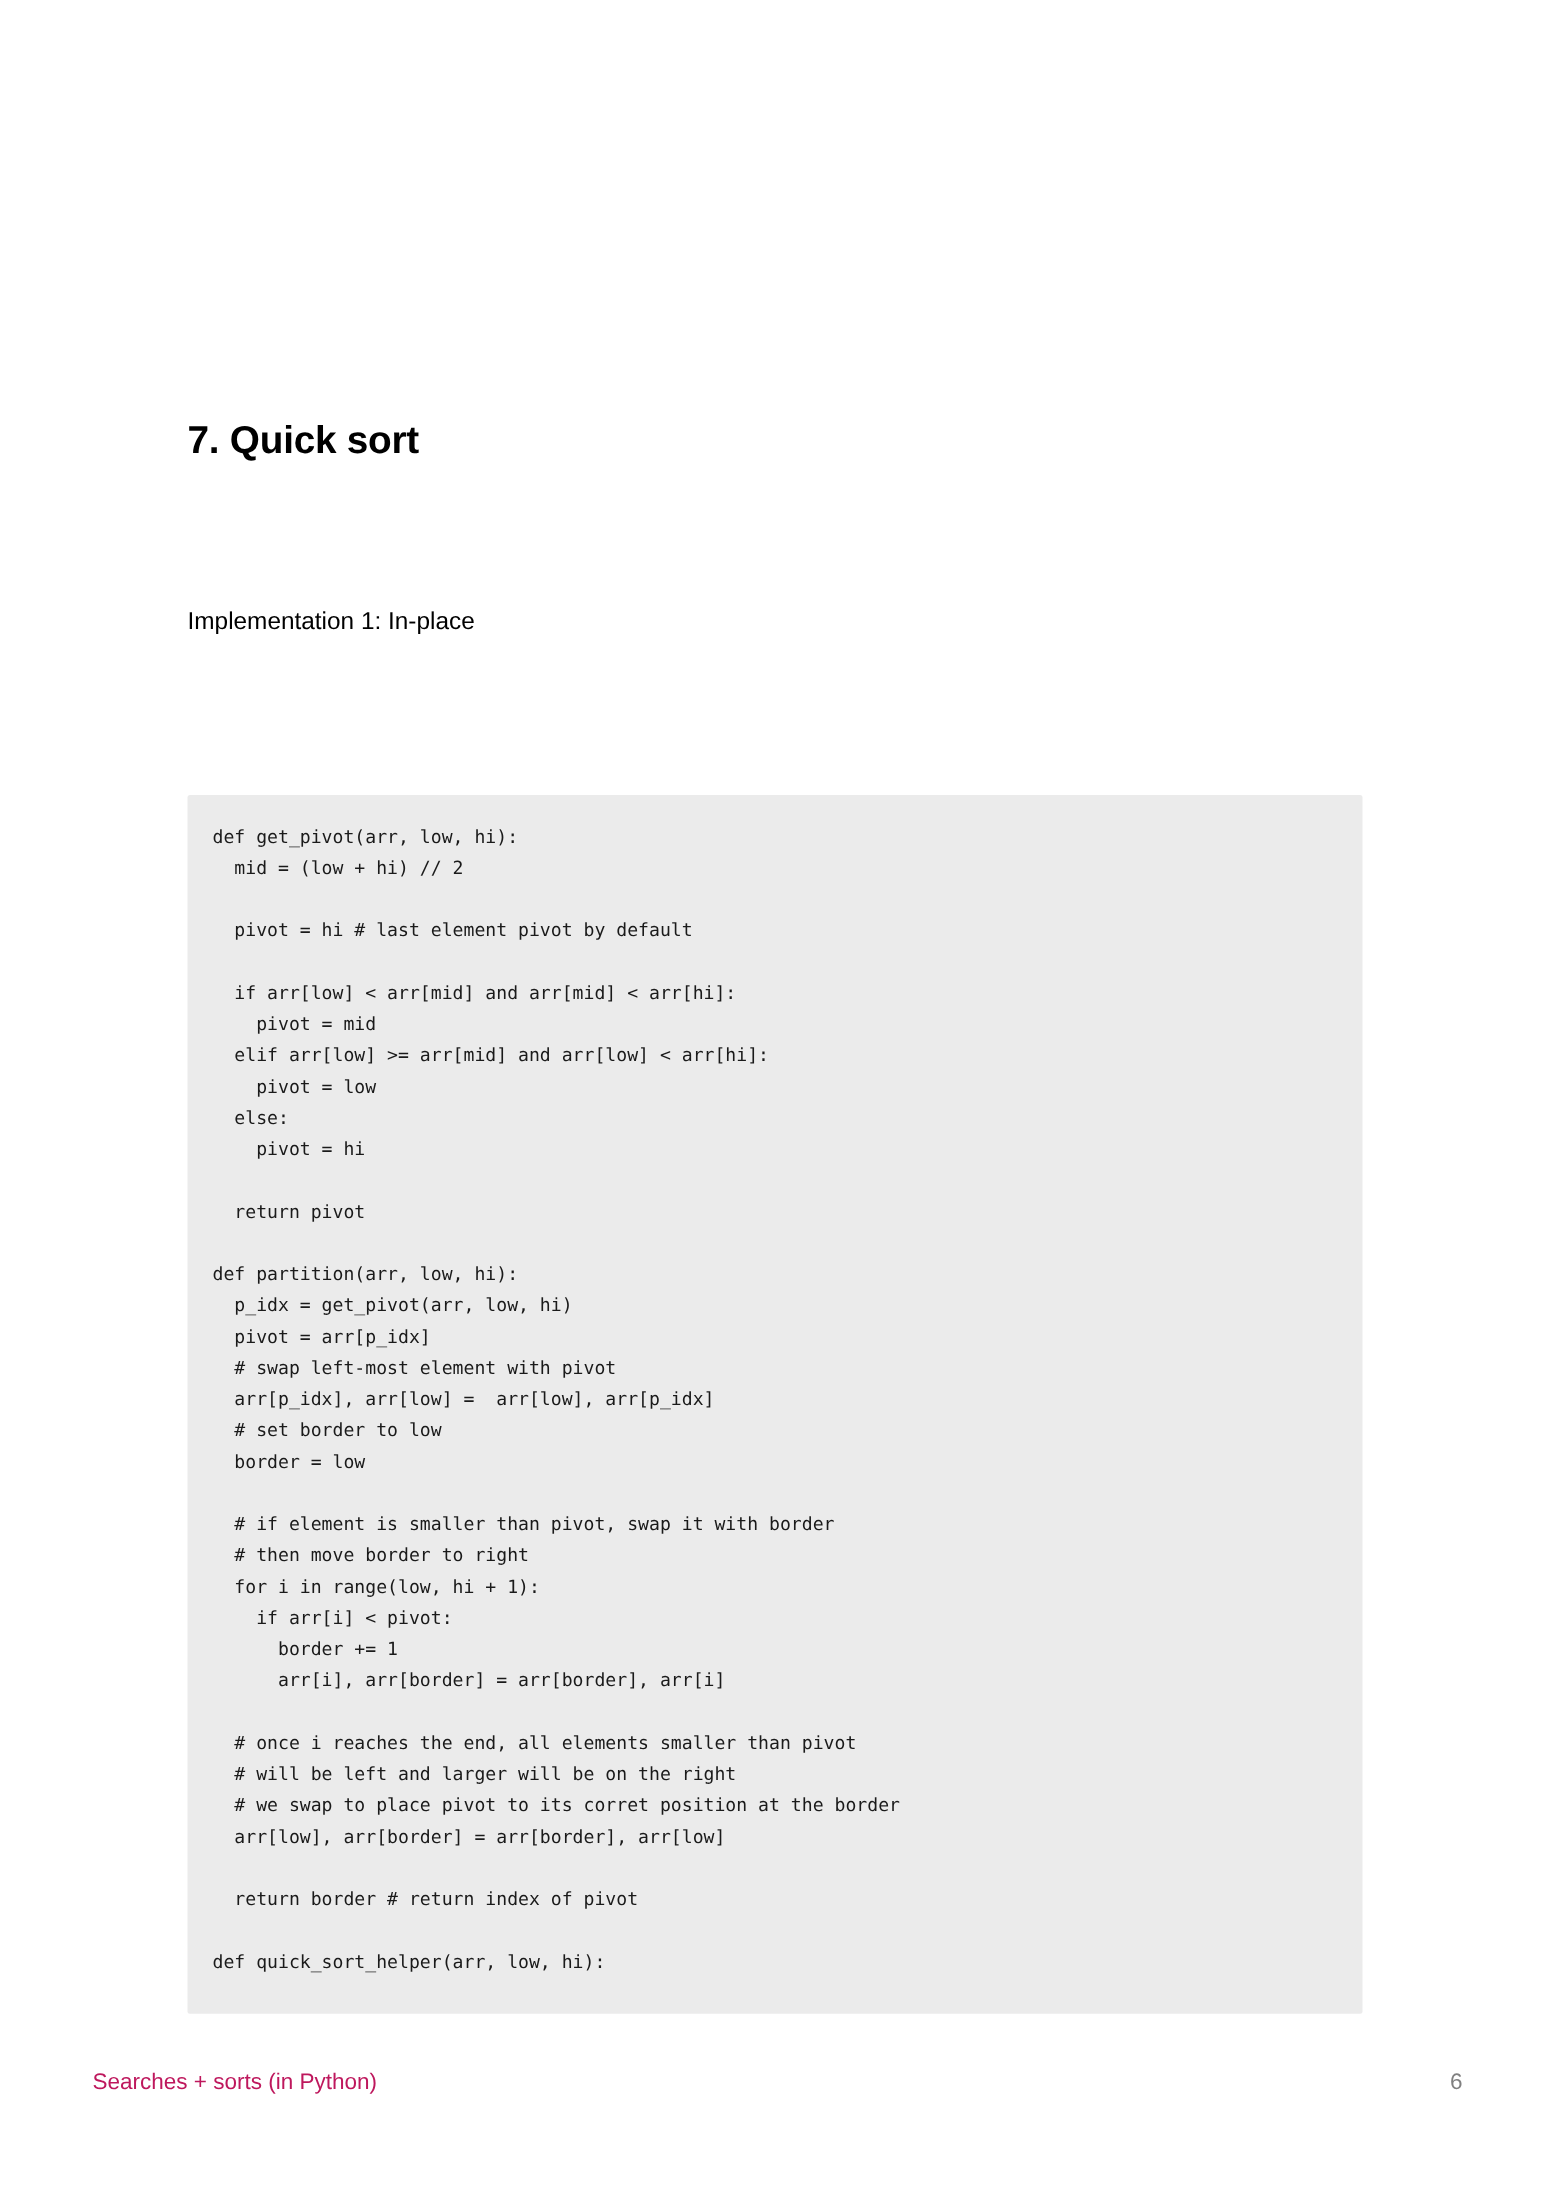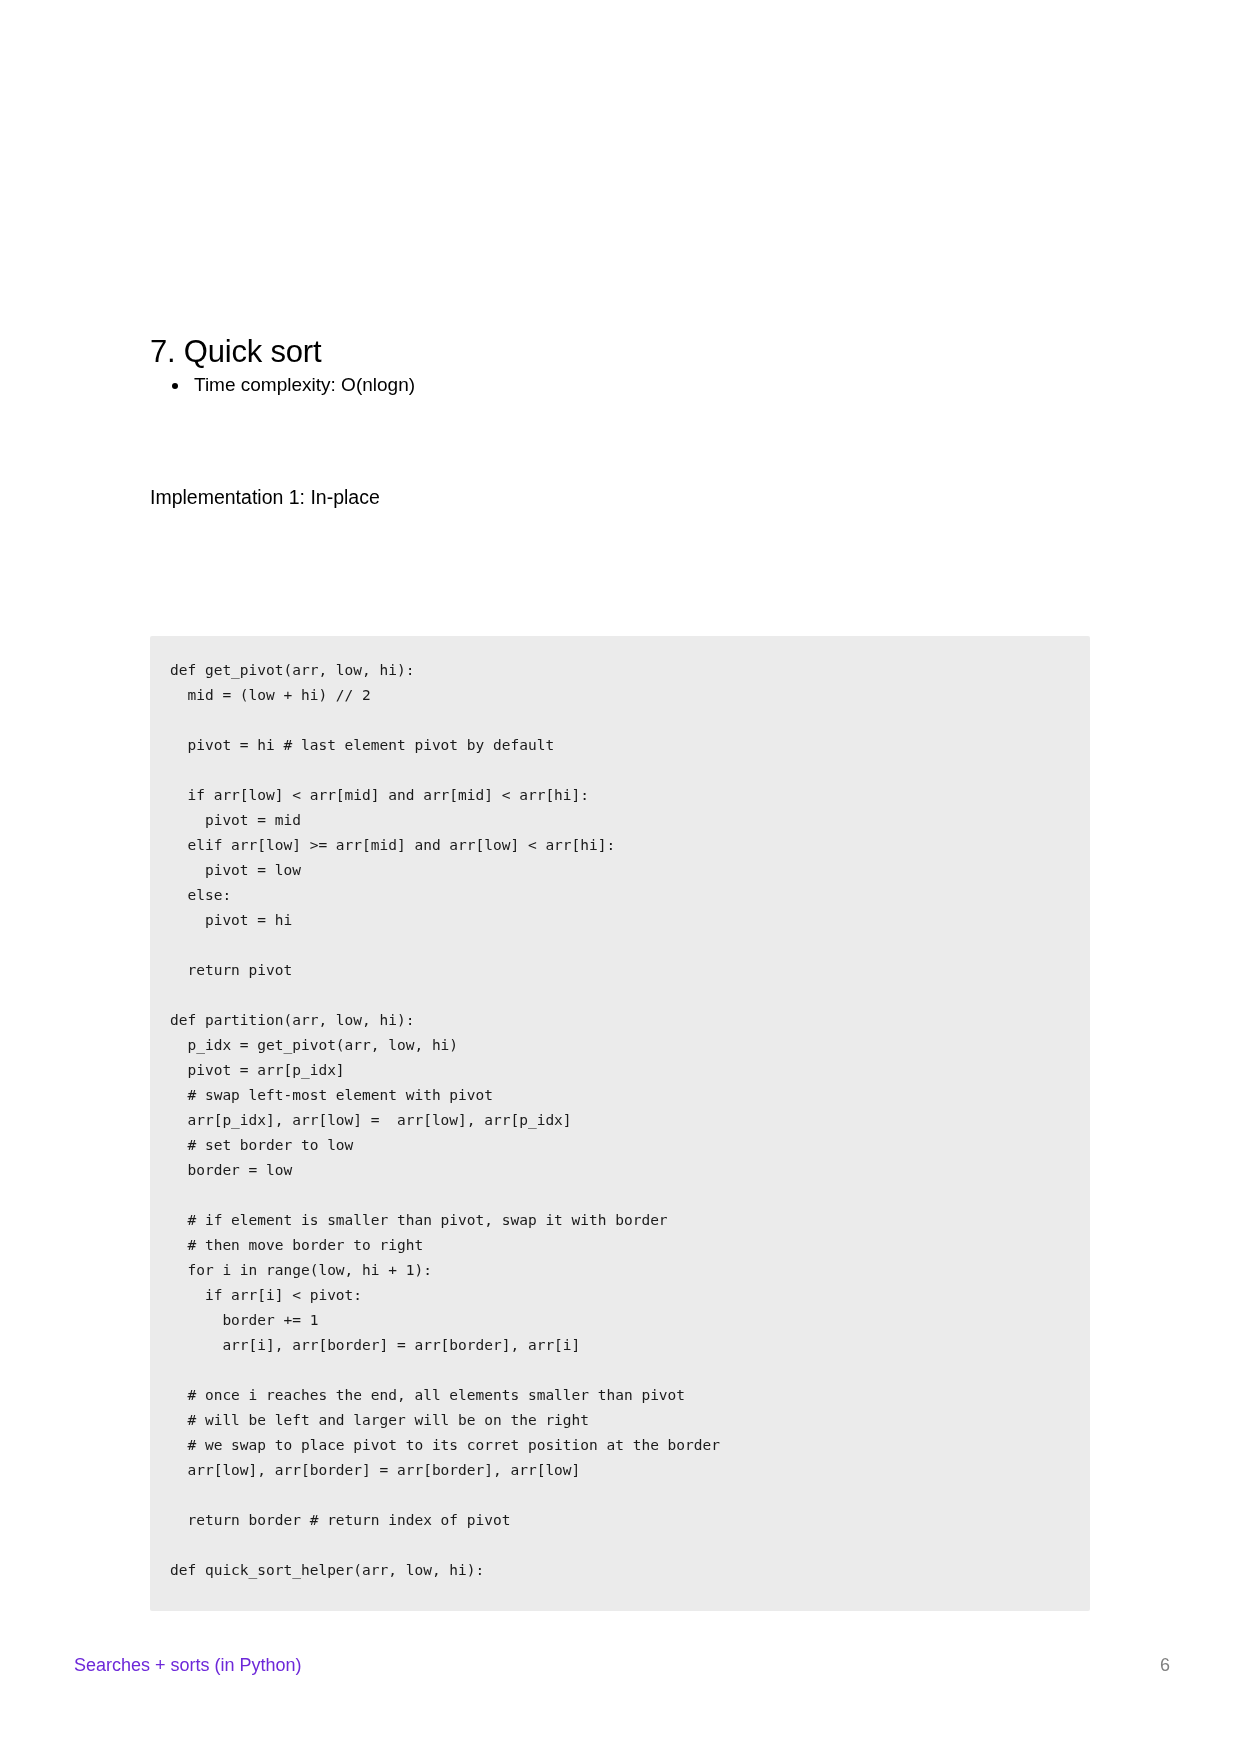--- a/index.html
+++ b/index.html
@@ -47,21 +47,21 @@
     height: 100px;
     padding-top: 12px;
   }
 
   
   .h1 {
     position: absolute;
     left: 150px;
     top: 313px;
     font-size: 31px;
-    font-weight: normal;
+    font-weight: bold;
     letter-spacing: -0.2px;
   }
 
   
   .bullets {
     position: absolute;
     left: 150px;
     top: 368px;
     margin: 0;
     padding: 0 0 0 40px;
@@ -97,43 +97,40 @@
     height: 975px;
     padding: 22px 20px;
   }
 
   
   .footer-left {
     position: absolute;
     left: 74px;
     top: 1655px;
     font-size: 18px;
-    color: #6d28d9;
+    color: #be185d;
   }
   .footer-right {
     position: absolute;
     left: 1140px;
     top: 1655px;
     width: 30px;
     text-align: right;
     font-size: 18px;
     color: #808080;
   }
 </style>
 </head>
 <body>
 
 <div class="page">
 
 
   <h1 class="h1">7. Quick sort</h1>
 
-  <ul class="bullets">
-    <li>Time complexity: O(nlogn)</li>
-  </ul>
 
   <p class="para para-impl">Implementation 1: In-place</p>
 
 
   <pre class="code-block code-main">def get_pivot(arr, low, hi):
   mid = (low + hi) // 2
 
   pivot = hi # last element pivot by default
 
   if arr[low] &lt; arr[mid] and arr[mid] &lt; arr[hi]:

